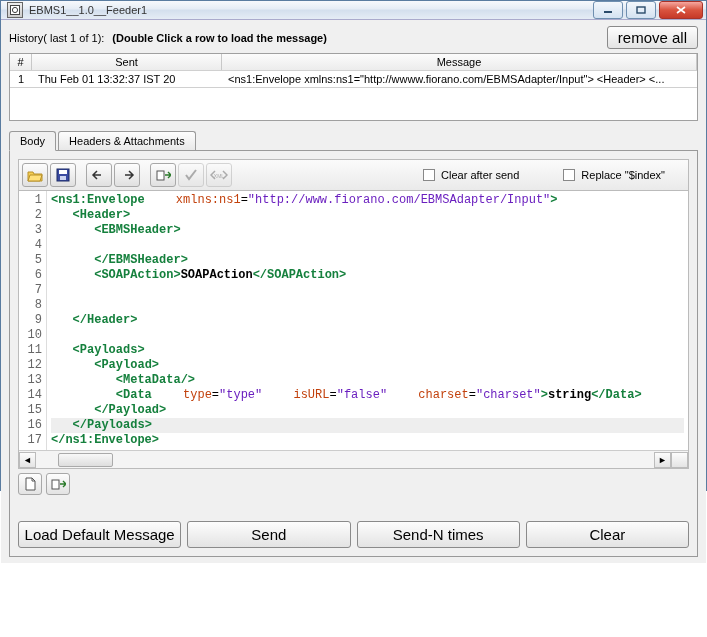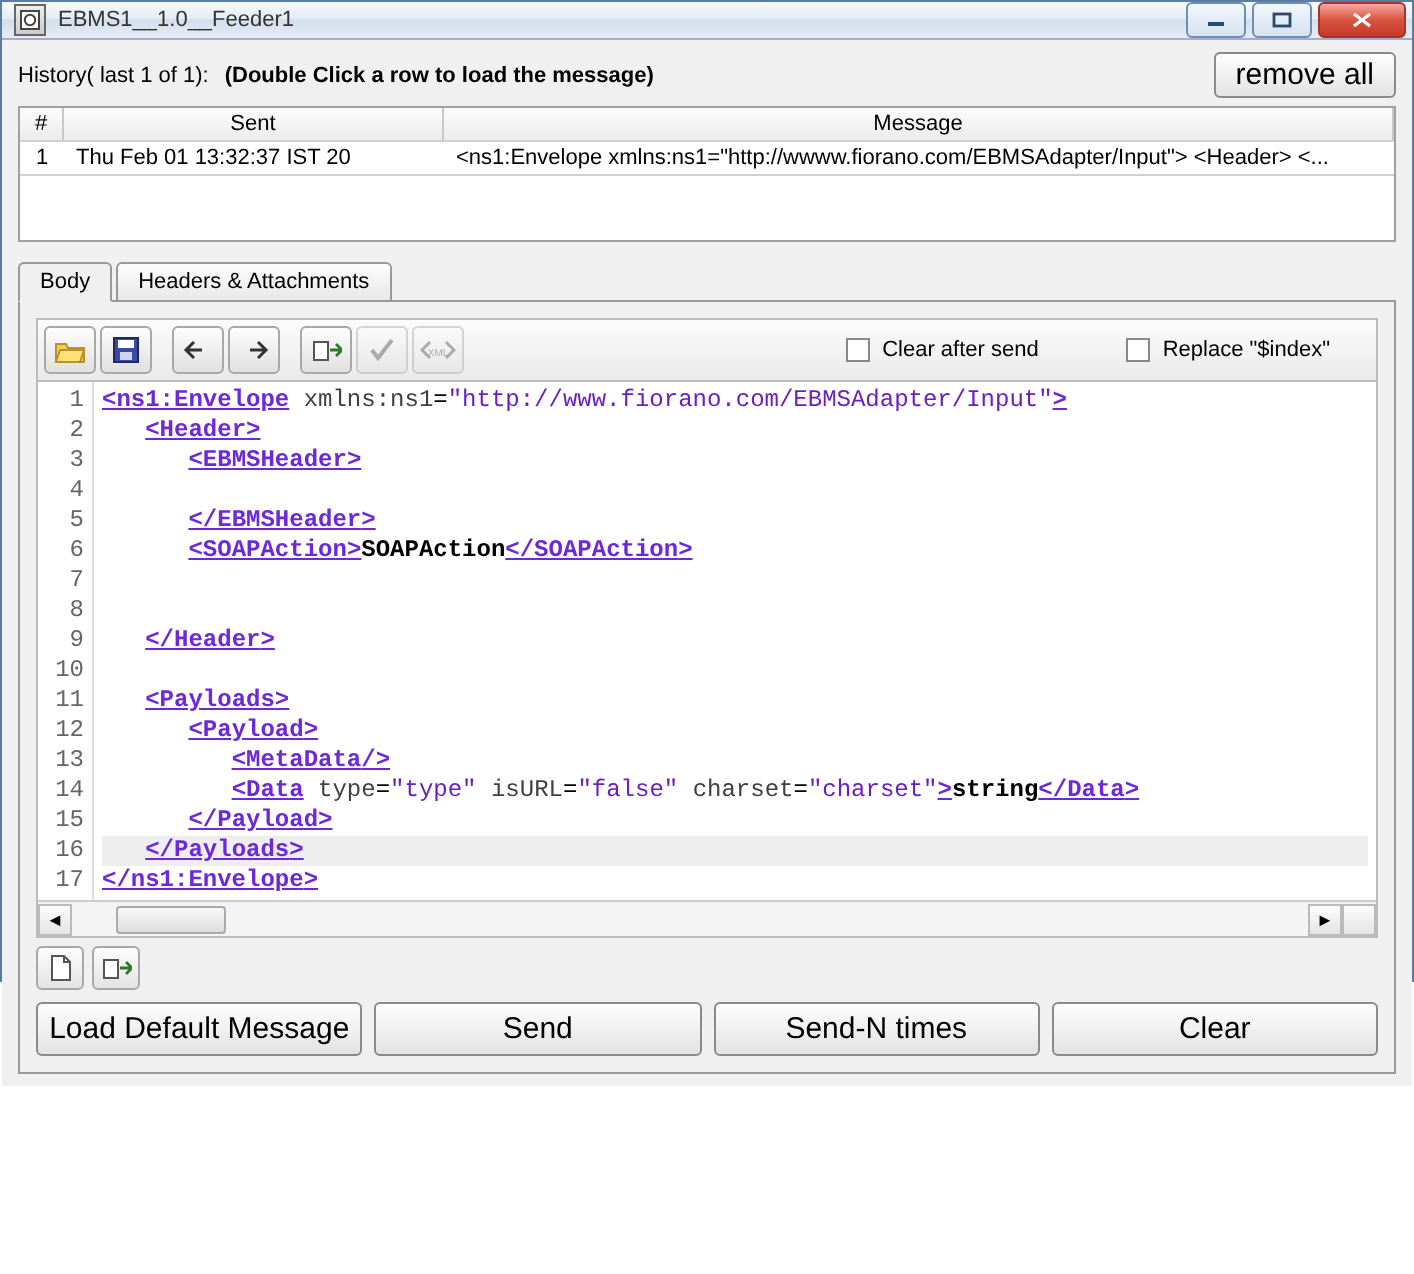--- a/index.html
+++ b/index.html
@@ -176,43 +176,43 @@
   }
   .gutter div{height:15px;}
   .code{
     flex:1;
     padding:2px 4px;
     line-height:15px;
     white-space:pre;
     overflow:hidden;
   }
   .code .line{height:15px;}
-  .xml-tag{color:#6d28d9;font-weight:bold;text-decoration:underline;}
-  .xml-attr{color:#404040;}
+  .xml-tag{color:#15803d;font-weight:bold;}
+  .xml-attr{color:#c2410c;margin-left:24px;}
   .xml-val{color:#6a1fbf;}
   .xml-text{color:#000;font-weight:bold;}
   .hl{background:#eeeeee;display:block;width:100%;}
   .hscroll{
     height:18px;border-top:1px solid #ccc;background:#f4f4f4;display:flex;align-items:center;
   }
   .hscroll .arrow{width:17px;height:16px;border:1px solid #bbb;background:linear-gradient(#fcfcfc,#e4e4e4);display:flex;align-items:center;justify-content:center;font-size:9px;}
   .hscroll .track{flex:1;position:relative;height:16px;}
   .hscroll .thumb{position:absolute;left:22px;width:55px;height:14px;top:1px;border:1px solid #aaa;border-radius:2px;background:linear-gradient(#f8f8f8,#dedede);}
   .vscroll-stub{width:17px;height:16px;border:1px solid #bbb;background:linear-gradient(#fcfcfc,#e4e4e4);}
   .below-editor{
     display:flex;gap:4px;margin-top:4px;
   }
   .icon-btn{
     width:24px;height:22px;border:1px solid #a8a8a8;border-radius:3px;
     background:linear-gradient(#fdfdfd,#e3e3e3);display:flex;align-items:center;justify-content:center;cursor:pointer;
   }
   .bottom-buttons{
     display:flex;gap:6px;margin-top:6px;
   }
-  .bottom-buttons .btn{flex:1;text-align:center;padding:4px 0;}
+  .bottom-buttons .btn{flex:1;text-align:center;padding:4px 0;margin-top:20px;}
   svg{display:block;}
 </style>
 </head>
 <body>
 
 <div class="window">
   <div class="titlebar">
     <div class="app-icon">
       <svg width="10" height="10" viewBox="0 0 10 10">
           <rect x="0.5" y="0.5" width="9" height="9" fill="#fff" stroke="#444"></rect>

